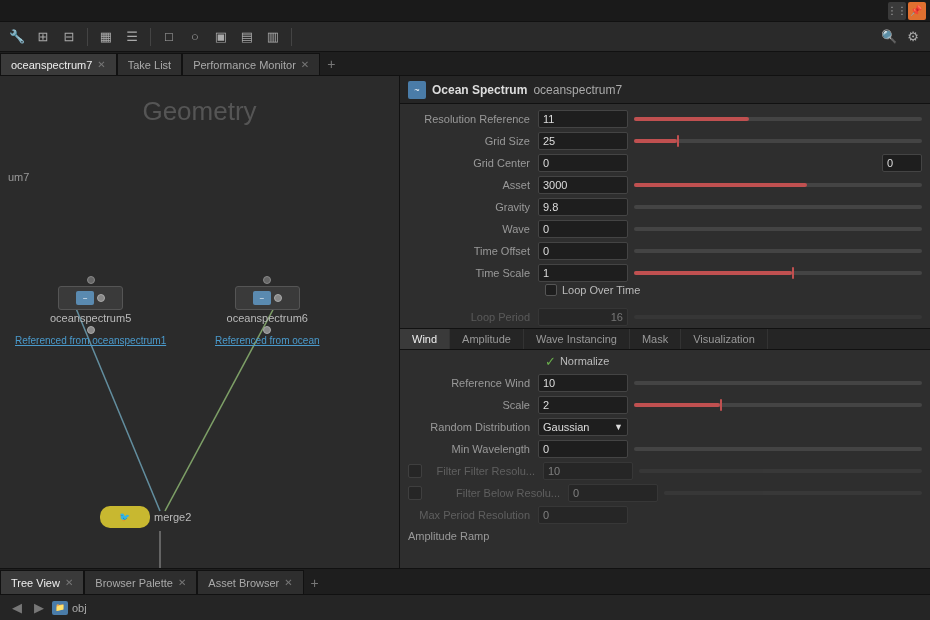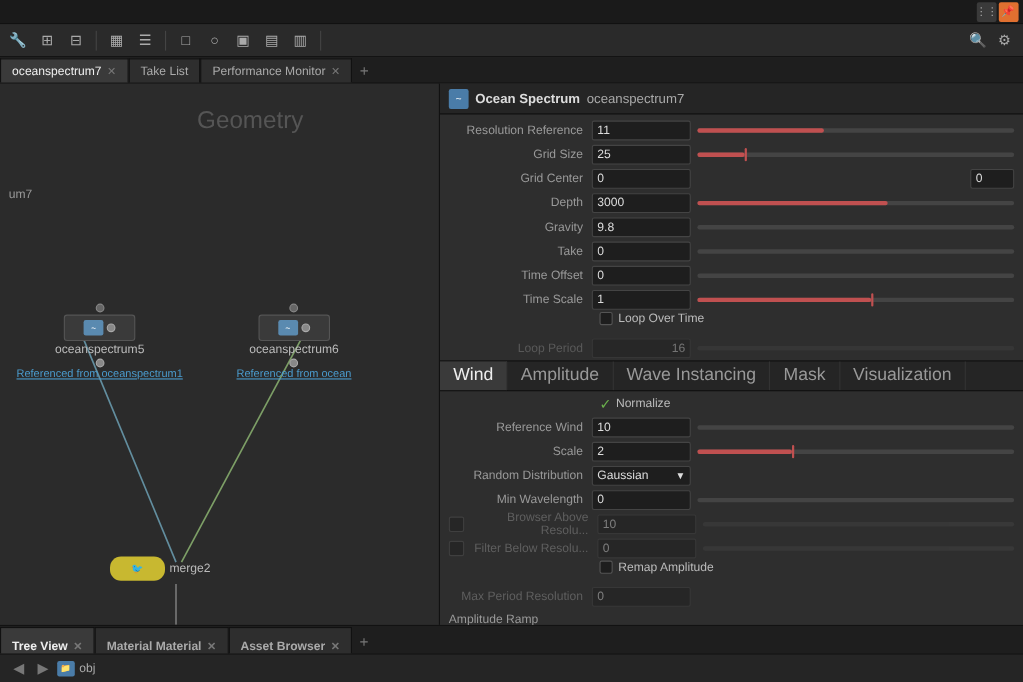--- a/index.html
+++ b/index.html
@@ -136,25 +136,24 @@
       background: #2b2b2b;
       position: relative;
       overflow: hidden;
       border-right: 1px solid #111;
     }
     .geometry-label {
       position: absolute;
       top: 20px;
       left: 50%;
       transform: translateX(-50%);
-      font-size: 22px;
+      font-size: 26px;
       color: #555;
       font-weight: 300;
       pointer-events: none;
-      margin-left: 28px;
     }
     .node-name-left {
       position: absolute;
       top: 95px;
       left: 8px;
       font-size: 11px;
       color: #999;
     }
 
     
@@ -294,21 +293,21 @@
 
     
     .inner-tabs {
       display: flex;
       background: #252525;
       border-bottom: 1px solid #111;
       border-top: 1px solid #111;
     }
     .inner-tab {
       padding: 4px 12px;
-      font-size: 16px;
+      font-size: 11px;
       color: #999;
       cursor: pointer;
       border-right: 1px solid #333;
     }
     .inner-tab.active {
       background: #3a3a3a;
       color: #eee;
     }
 
     
@@ -362,24 +361,23 @@
     }
     .bottom-tab {
       height: 24px;
       padding: 0 10px;
       background: #2e2e2e;
       border: 1px solid #111;
       border-bottom: none;
       color: #aaa;
       font-size: 11px;
       display: flex;
-      align-items: flex-end;
+      align-items: center;
       gap: 5px;
       cursor: pointer;
-      font-weight: bold;
     }
     .bottom-tab.active {
       background: #3a3a3a;
       color: #eee;
     }
     .bottom-nav-bar {
       height: 26px;
       background: #252525;
       display: flex;
       align-items: center;
@@ -544,37 +542,37 @@
       </div>
 
       <div class="param-row">
         <span class="param-label">Grid Center</span>
         <input class="param-input" value="0" style="width: 90px;">
         <div style="flex:1;"></div>
         <input style="width: 40px; height: 18px; background: rgb(30, 30, 30); border: 1px solid rgb(68, 68, 68); color: rgb(221, 221, 221); font-size: 11px; padding: 0px 4px; border-radius: 2px;" value="0">
       </div>
 
       <div class="param-row">
-        <span class="param-label">Depth</span>
+        <span class="param-label">Asset</span>
         <input class="param-input" value="3000" style="">
         <div class="param-slider">
           <div class="param-slider-fill" style="width:60%;"></div>
         </div>
       </div>
 
       <div class="param-row">
         <span class="param-label">Gravity</span>
         <input class="param-input" value="9.8" style="">
         <div class="param-slider">
           <div class="param-slider-fill" style="width:0%;"></div>
         </div>
       </div>
 
       <div class="param-row">
-        <span class="param-label">Take</span>
+        <span class="param-label">Wave</span>
         <input class="param-input" value="0" style="">
         <div class="param-slider">
           <div class="param-slider-fill" style="width:0%;"></div>
         </div>
       </div>
 
       <div class="param-row">
         <span class="param-label">Time Offset</span>
         <input class="param-input" value="0" style="">
         <div class="param-slider">
@@ -645,40 +643,36 @@
       <div class="param-row">
         <span class="param-label">Min Wavelength</span>
         <input class="param-input" value="0" style="">
         <div class="param-slider">
           <div class="param-slider-fill" style="width:0%;"></div>
         </div>
       </div>
 
       <div class="param-row" style="opacity:0.45;">
         <div style="width:14px; height:14px; border:1px solid #555; background:#1e1e1e; margin-right:5px; border-radius:2px; flex-shrink:0;"></div>
-        <span class="param-label" style="width:116px;">Browser Above Resolu...</span>
+        <span class="param-label" style="width:116px;">Filter Filter Resolu...</span>
         <input class="param-input" value="10" style="">
         <div class="param-slider">
           <div class="param-slider-fill" style="width:0%;"></div>
         </div>
       </div>
 
       <div class="param-row" style="opacity:0.45;">
         <div style="width:14px; height:14px; border:1px solid #555; background:#1e1e1e; margin-right:5px; border-radius:2px; flex-shrink:0;"></div>
-        <span class="param-label" style="width:116px;">Filter Below Resolu...</span>
+        <span class="param-label" style="width:116px;margin-left:25px;">Filter Below Resolu...</span>
         <input class="param-input" value="0" style="">
         <div class="param-slider">
           <div class="param-slider-fill" style="width:0%;"></div>
         </div>
       </div>
 
-      <div class="param-check-row">
-        <div class="param-checkbox"></div>
-        <span class="param-check-label">Remap Amplitude</span>
-      </div>
 
       <div class="param-row" style="opacity:0.45;">
         <span class="param-label">Max Period Resolution</span>
         <input class="param-input" value="0" style="">
       </div>
 
       <div class="amplitude-section">
         <div class="amplitude-label">Amplitude Ramp</div>
 
       </div>
@@ -686,21 +680,21 @@
     </div>
   </div>
 </div>
 
 <div class="bottom-tab-bar">
   <div class="bottom-tab active">
     <span>Tree View</span>
     <span class="tab-close">✕</span>
   </div>
   <div class="bottom-tab">
-    <span>Material Material</span>
+    <span>Browser Palette</span>
     <span class="tab-close">✕</span>
   </div>
   <div class="bottom-tab">
     <span>Asset Browser</span>
     <span class="tab-close">✕</span>
   </div>
   <div class="tab-add">+</div>
 </div>
 
 <div class="bottom-nav-bar">

